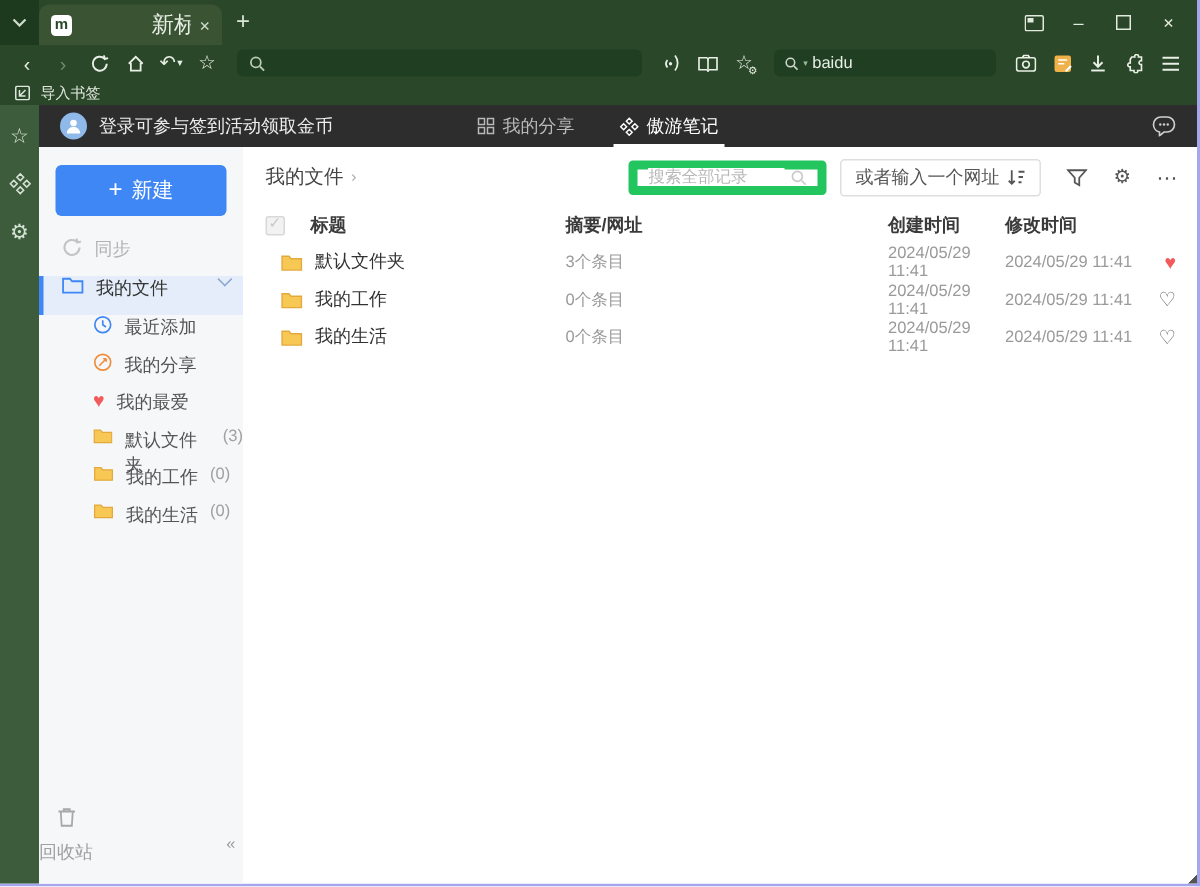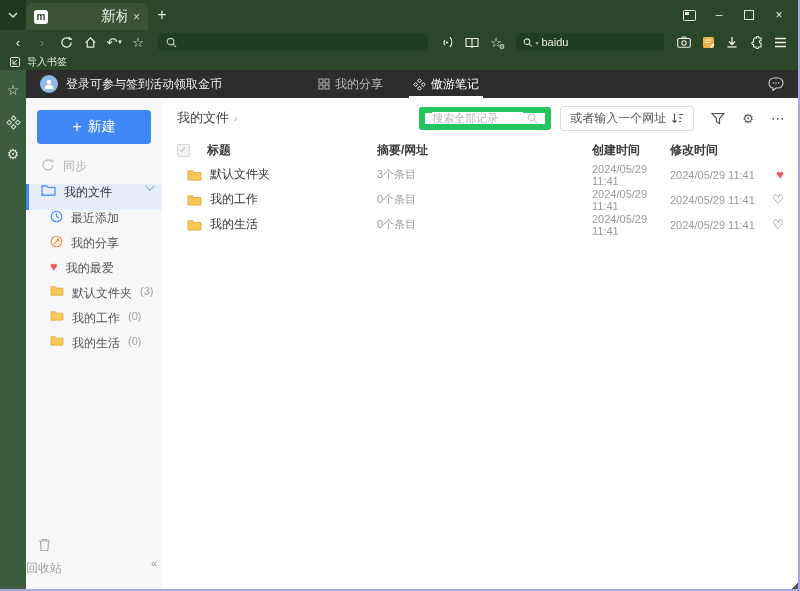--- a/index.html
+++ b/index.html
@@ -50,21 +50,21 @@
   .feedback { margin-left:auto; color:#cfcfcf; cursor:pointer; }
 
   .app-body { flex:1 1 auto; display:flex; background:#fff; min-height:0; }
 
   
   .nsb { width:136px; background:#f6f7f8; position:relative; flex:0 0 auto; padding-top:12px; }
   .new-btn { display:flex; align-items:center; justify-content:center; gap:6px; width:114px; height:34px; margin:0 auto 14px; background:#3f87f5; color:#fff; border:none; border-radius:4px; font-size:14px; cursor:pointer; font-family:inherit; }
   .nsb-row { display:flex; align-items:flex-start; gap:8px; height:26px; padding-left:15px; font-size:12px; color:#555; cursor:pointer; }
   .nsb-row.muted { color:#b3b3b3; }
   .nsb-row.selected { background:#e4edf9; border-left:3px solid #3f87f5; padding-left:12px; color:#333; }
-  .nsb-row.sub { padding-left:24px; height:25px; color:#555; }
+  .nsb-row.sub { padding-left:36px; height:25px; color:#555; }
   .nsb-row .cnt { color:#a0a0a0; font-size:11px; }
   .nsb-row .chev { margin-left:auto; margin-right:10px; width:7px; height:7px; border-right:1.5px solid #8aa8d0; border-bottom:1.5px solid #8aa8d0; transform:rotate(45deg) translateY(-2px); }
   .trash-row { position:absolute; bottom:12px; left:0; display:flex; align-items:center; gap:8px; font-size:12px; color:#a0a0a0; cursor:pointer;flex-direction:column; }
   .collapse { position:absolute; bottom:20px; right:5px; font-size:11px; color:#9a9a9a; cursor:pointer; }
 
   
   .nmain { flex:1 1 auto; min-width:0; display:flex; flex-direction:column; }
   .ntoolbar { display:flex; align-items:center; height:40px; padding:0 12px 0 15px; flex:0 0 auto; }
   .crumb { font-size:13px; color:#444; display:flex; align-items:center; gap:5px; cursor:pointer; }
   .crumb .arr { color:#aaa; font-size:11px; }

